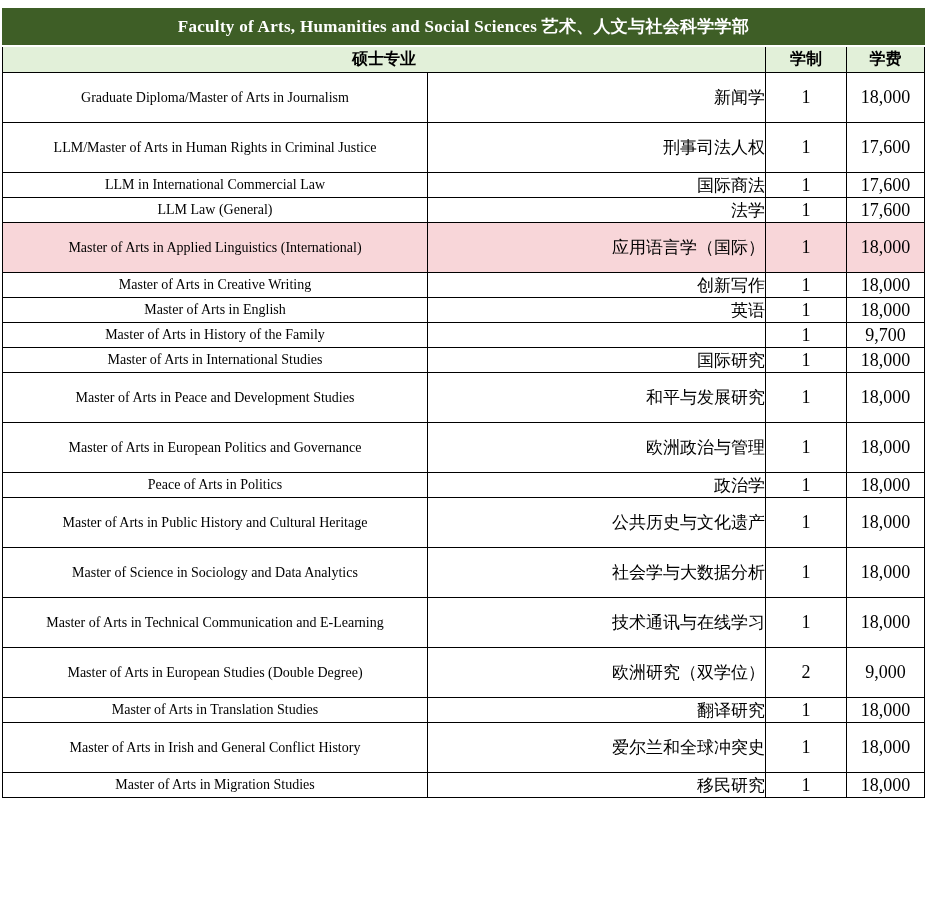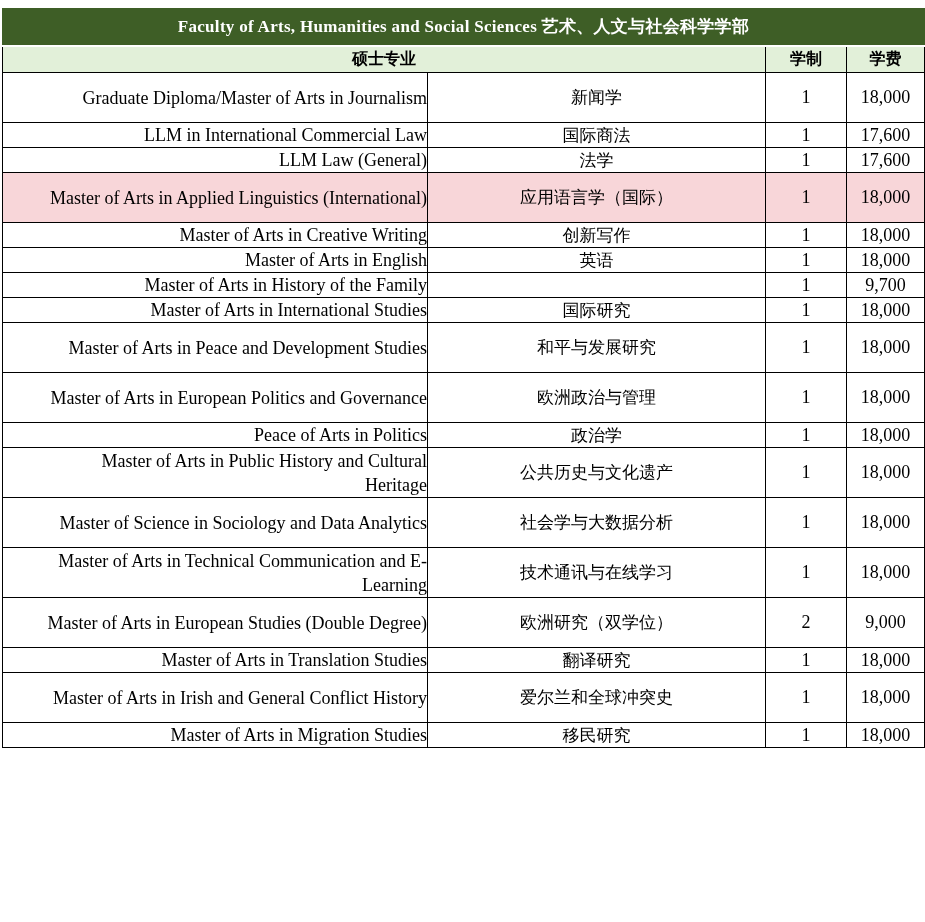--- a/index.html
+++ b/index.html
@@ -59,33 +59,33 @@
     height: 27px;
     text-align: center;
     margin-top: 22px;
   }
   
   tbody td { font-size: 17px; }
   tbody tr.h1 td { height: 25px; }
   tbody tr.h2 td { height: 50px; }
   tbody tr.highlight td { background: var(--highlight-bg); }
   td.cell-en {
-    text-align: right;
+    text-align: center;
     padding-left: 4px;
     padding-right: 2px;
-    font-size: 18px;
+    font-size: 14px;
   }
   td.cell-en .en-text {
     display: inline-block;
     max-width: 388px;
     line-height: 24px;
     vertical-align: middle;
   }
   td.cell-zh {
-    text-align: center;
+    text-align: right;
     font-size: 17px;
   }
   td.cell-num {
     text-align: center;
     font-size: 18px;
   }
 </style>
 </head>
 <body>
 
@@ -108,20 +108,26 @@
           <th>学费</th>
         </tr>
       </thead>
       <tbody>
           <tr class="h2">
     <td class="cell-en"><span class="en-text">Graduate Diploma/Master of Arts in Journalism</span></td>
     <td class="cell-zh">新闻学</td>
     <td class="cell-num">1</td>
     <td class="cell-num">18,000</td>
   </tr>
+          <tr class="h2">
+    <td class="cell-en"><span class="en-text">LLM/Master of Arts in Human Rights in Criminal Justice</span></td>
+    <td class="cell-zh">刑事司法人权</td>
+    <td class="cell-num">1</td>
+    <td class="cell-num">17,600</td>
+  </tr>
           <tr class="h1">
     <td class="cell-en"><span class="en-text">LLM in International Commercial Law</span></td>
     <td class="cell-zh">国际商法</td>
     <td class="cell-num">1</td>
     <td class="cell-num">17,600</td>
   </tr>
           <tr class="h1">
     <td class="cell-en"><span class="en-text">LLM Law (General)</span></td>
     <td class="cell-zh">法学</td>
     <td class="cell-num">1</td>

